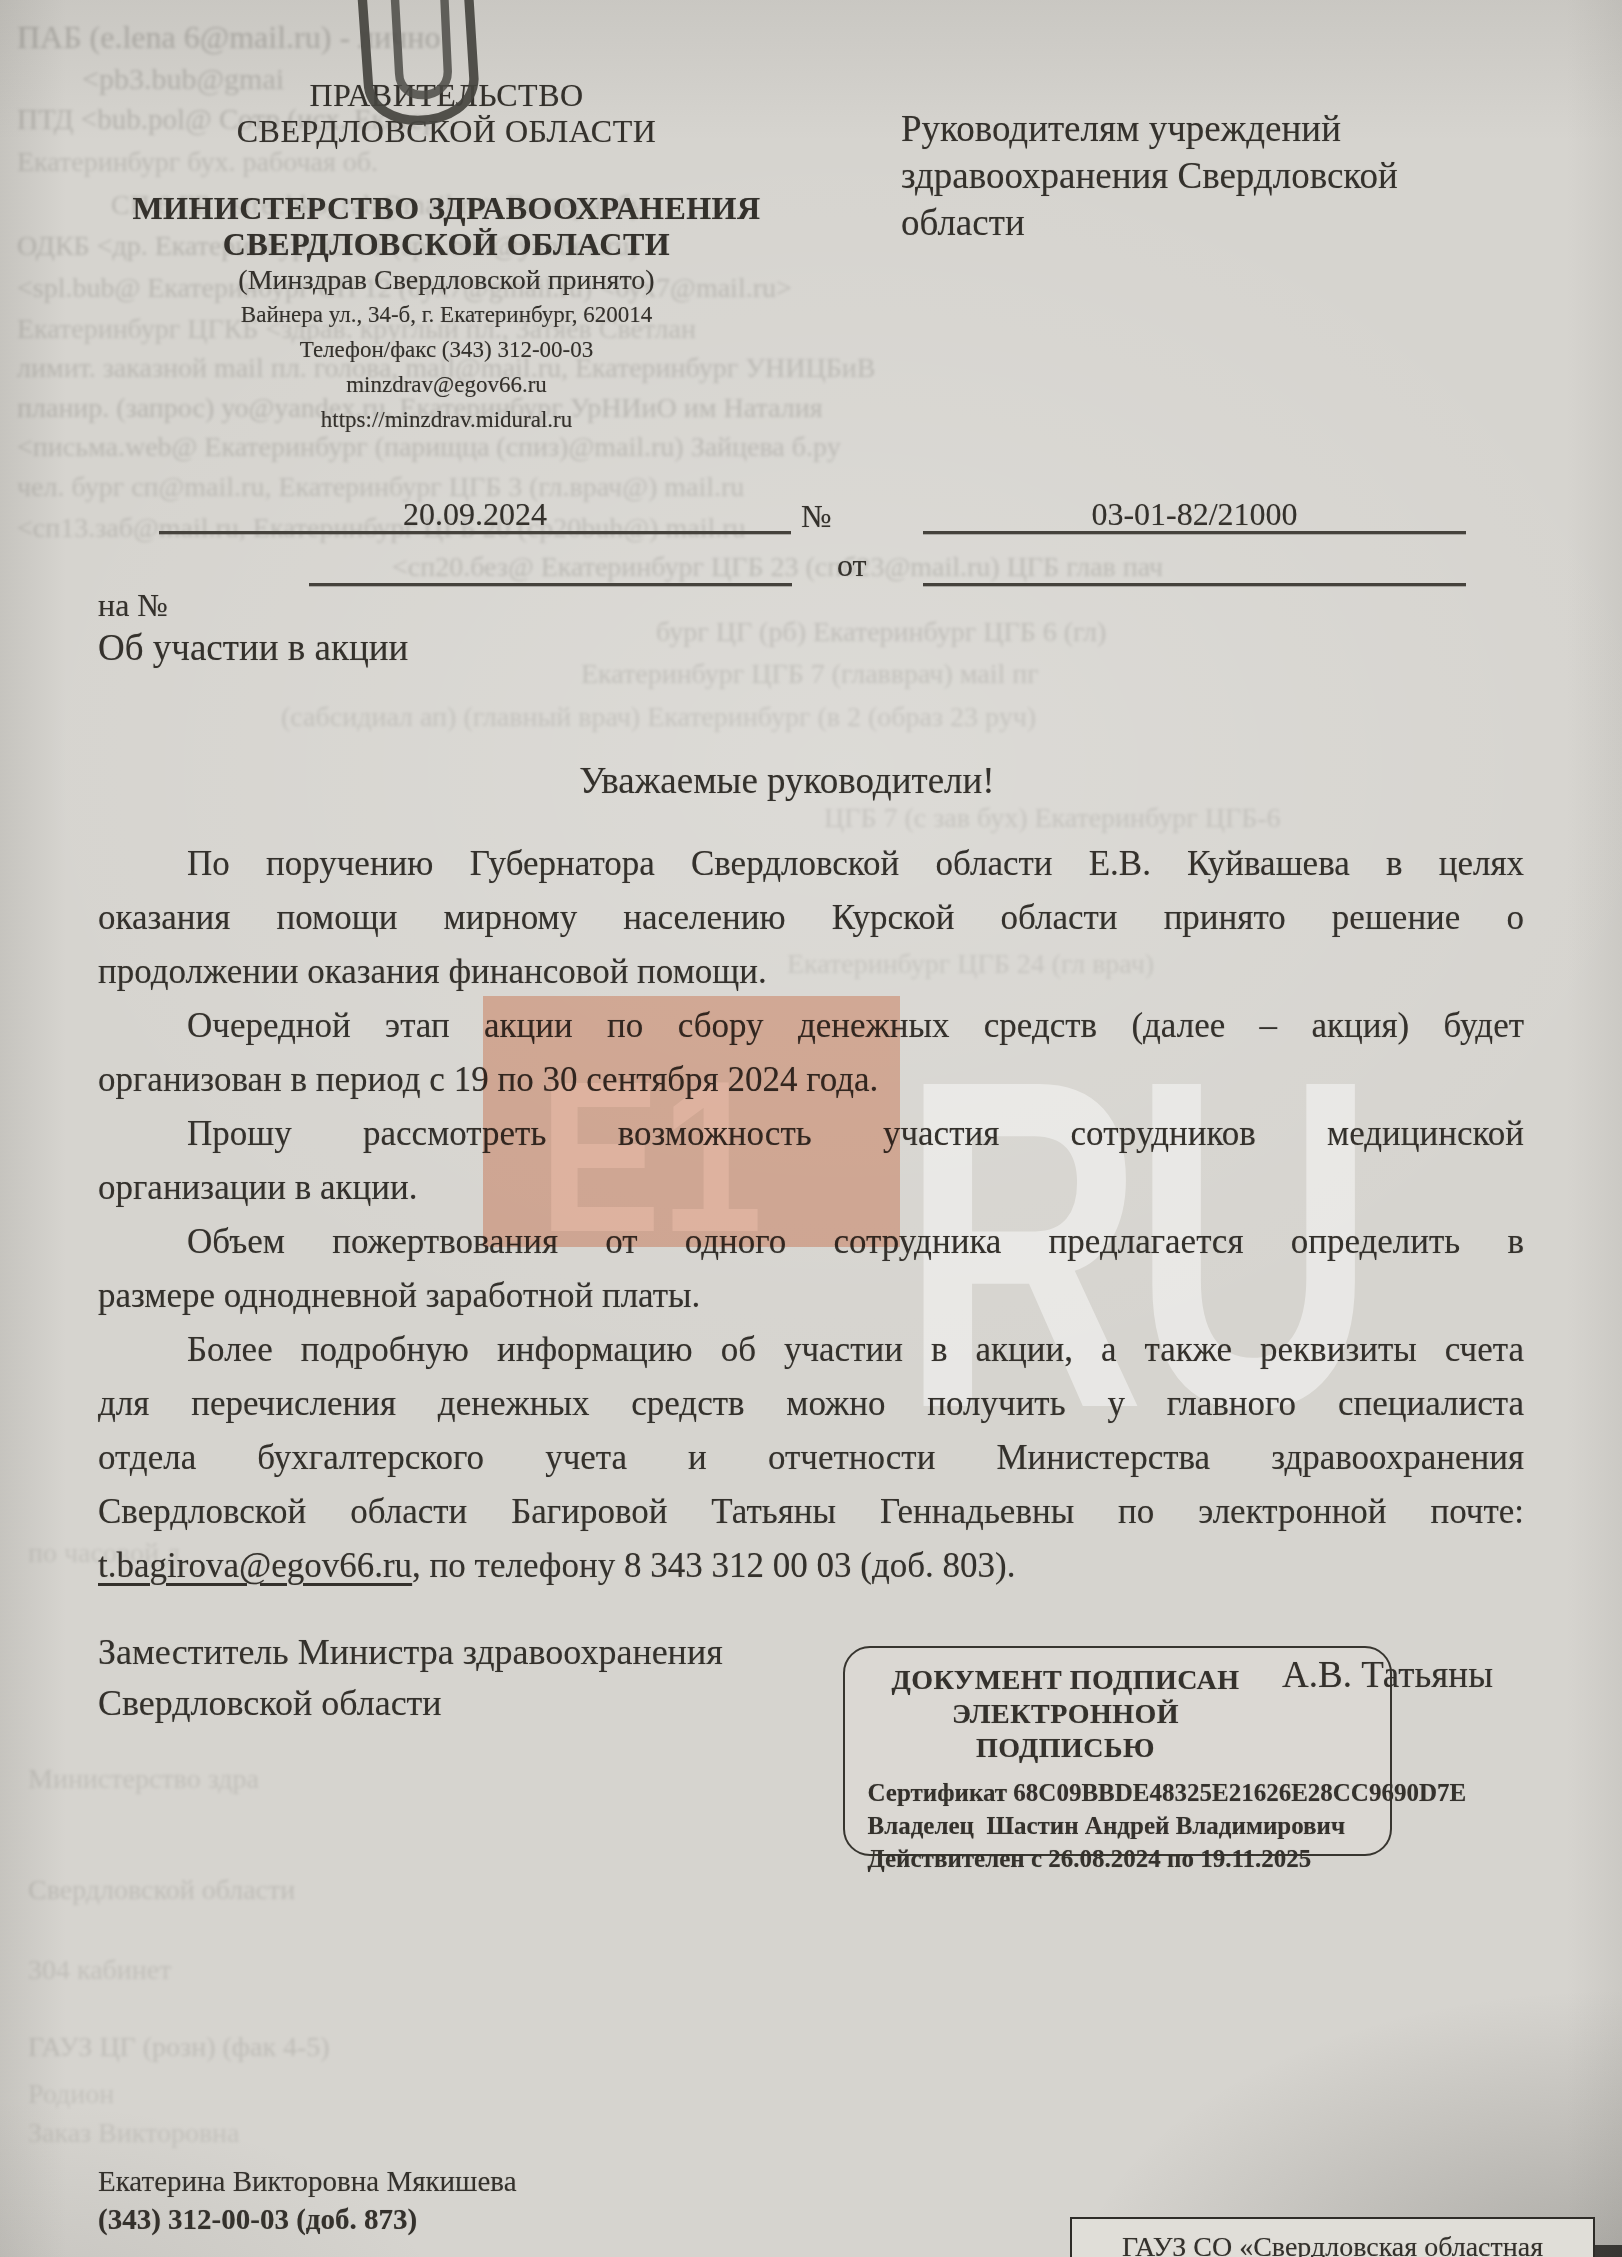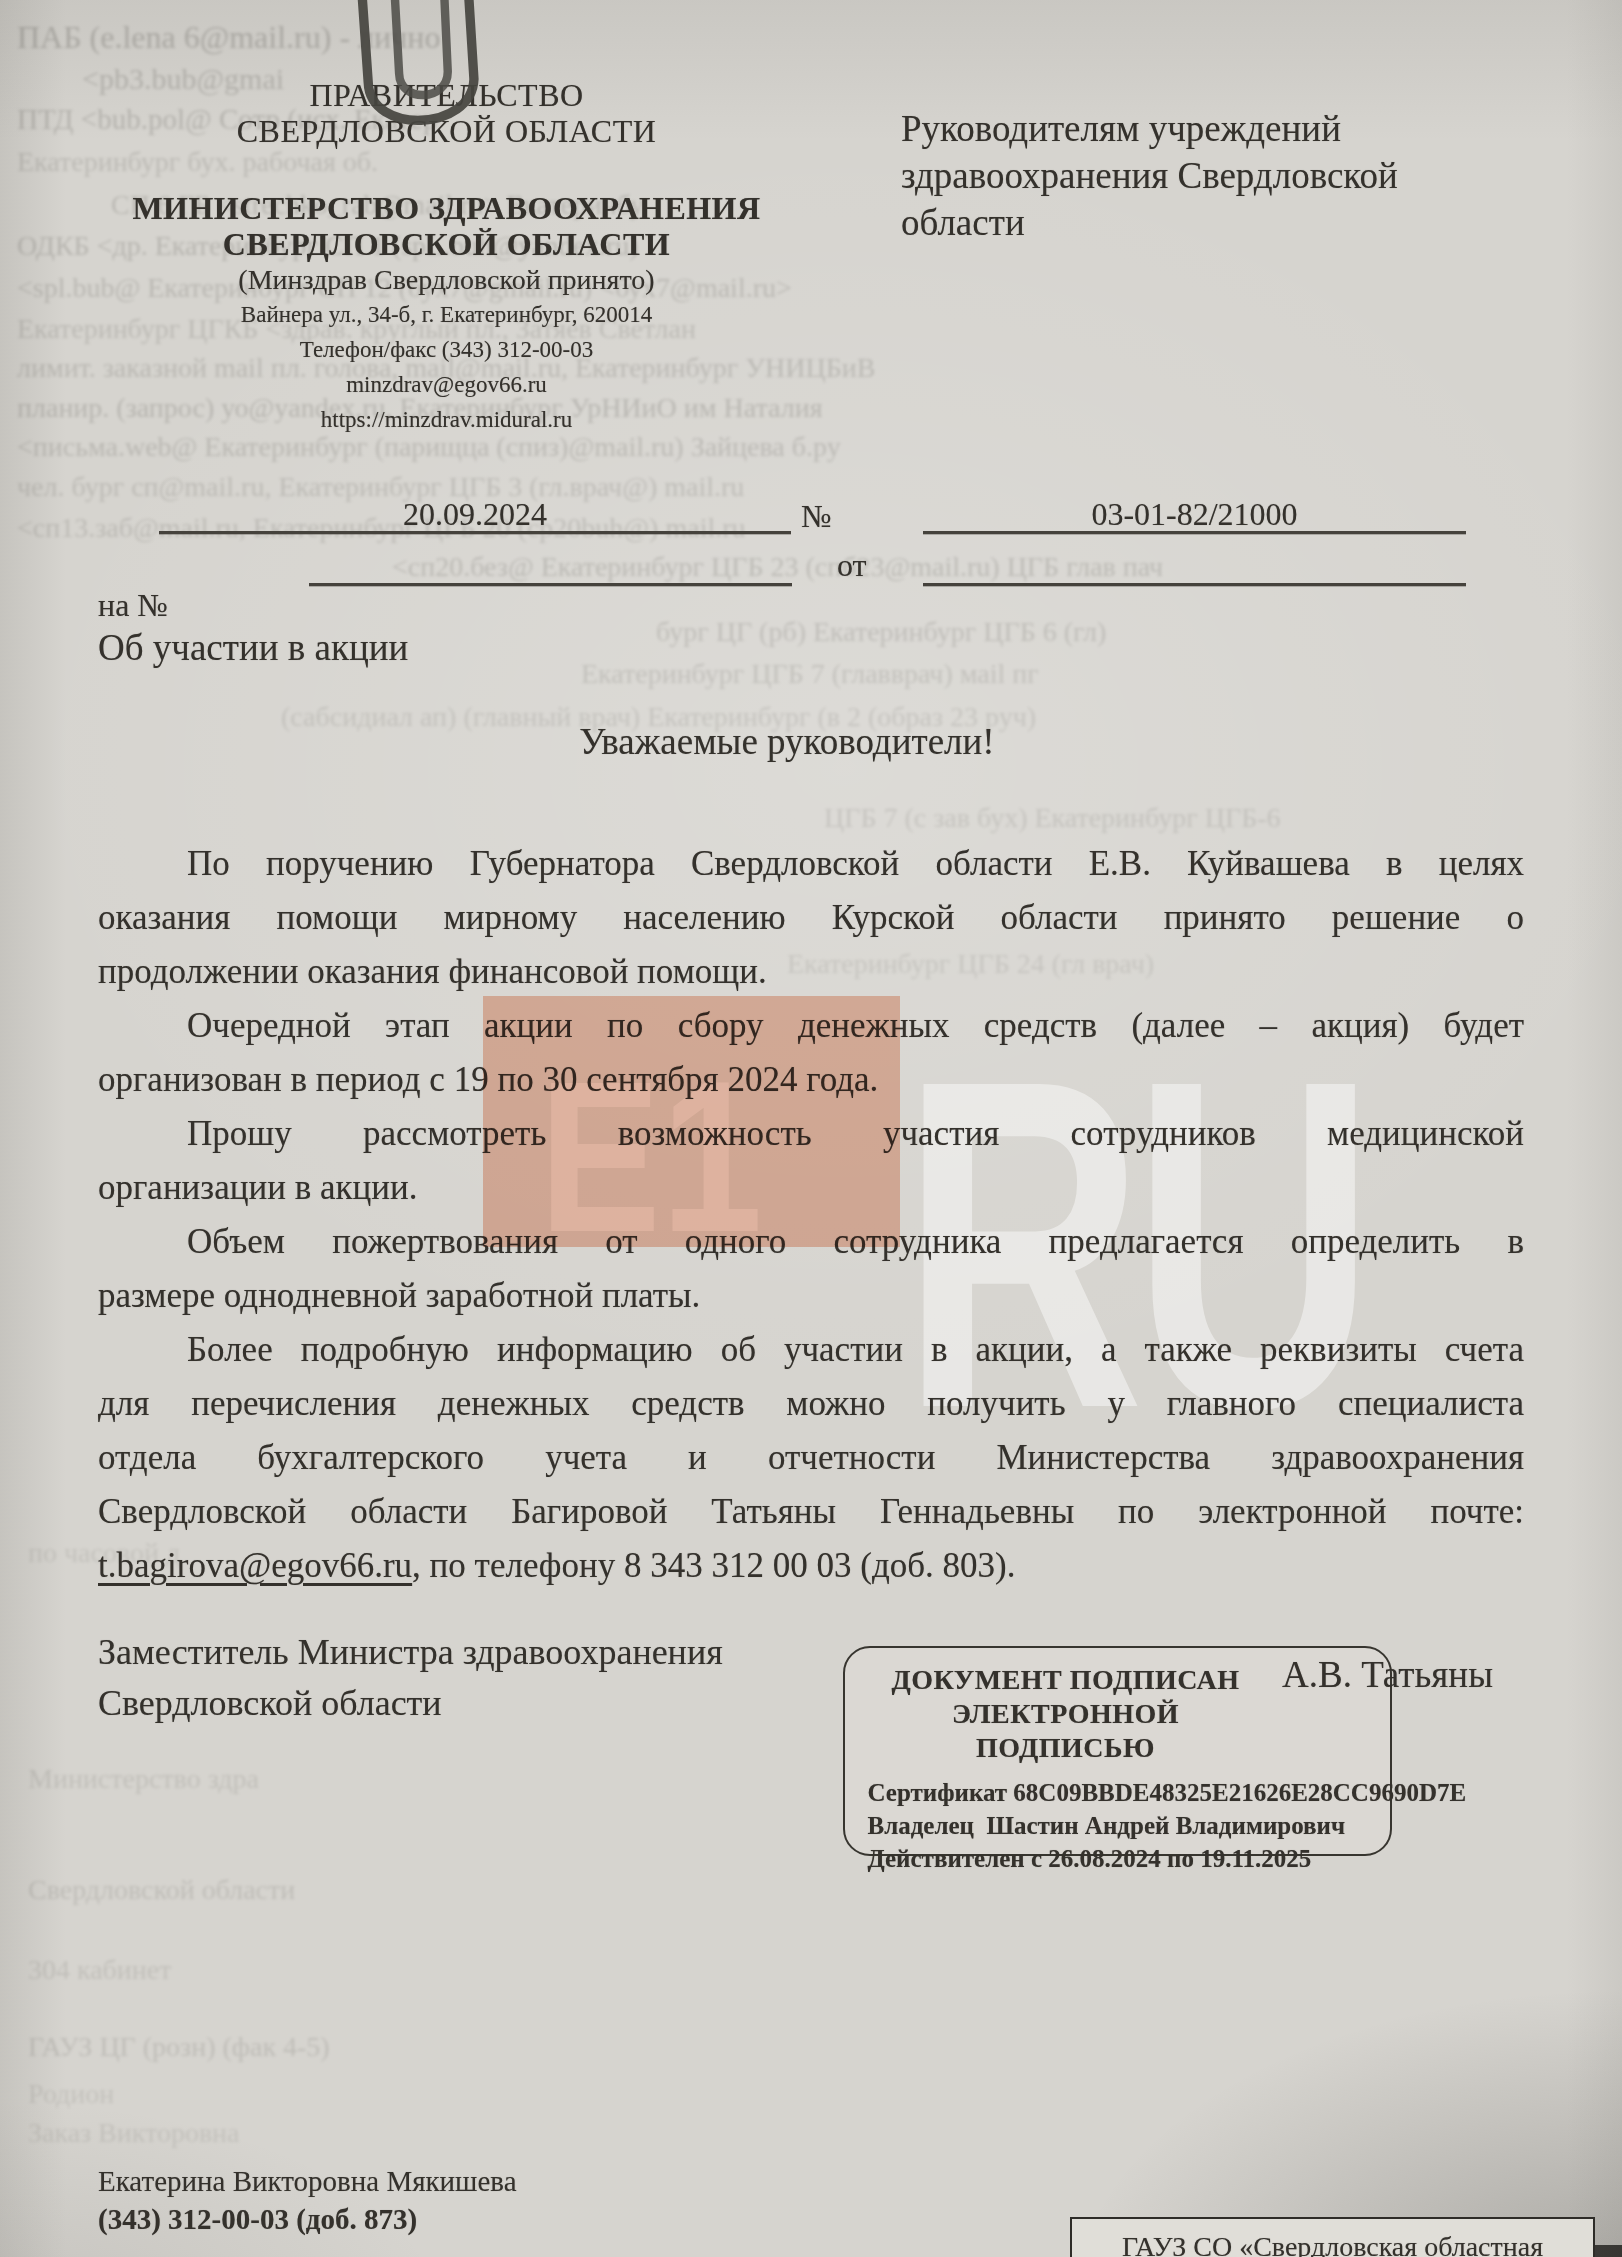--- a/index.html
+++ b/index.html
@@ -37,21 +37,21 @@
   .lh-org{font-size:32px;line-height:36px;letter-spacing:0.5px;}
   .lh-min{font-size:32px;line-height:36px;font-weight:bold;letter-spacing:0.5px;}
   .lh-sm{font-size:28px;line-height:35px;}
   .lh-ad{font-size:23px;line-height:35px;}
   #addressee{left:901px;top:105px;width:600px;font-size:37px;line-height:47px;}
   
   .uline{position:absolute;height:2.8px;background:#45423c;box-shadow:0 0.9px 0 rgba(69,66,60,0.35);}
   .ref{font-size:32px;line-height:34px;}
   
   #subject{left:98px;top:626px;font-size:37px;}
-  #salutation{left:56px;top:720px;width:1462px;text-align:center;font-size:37px;}
+  #salutation{left:56px;top:759px;width:1462px;text-align:center;font-size:37px;}
   #body-paragraphs{left:98px;top:837px;width:1426px;font-size:35px;z-index:4;}
   .bline{height:54px;line-height:54px;white-space:nowrap;text-align:left;}
   .bline.j{text-align:justify;text-align-last:justify;}
   .bline.ind{text-indent:89px;}
   .em-u{text-decoration:underline;text-underline-offset:5.6px;text-decoration-thickness:2.8px;}
   
   #sig-block{left:98px;top:1627px;font-size:36px;line-height:51px;}
   #sig-name{left:1282px;top:1653px;font-size:37px;z-index:7;}
   #stamp{
     left:843px;top:1646px;width:549px;height:210px;box-sizing:border-box;

